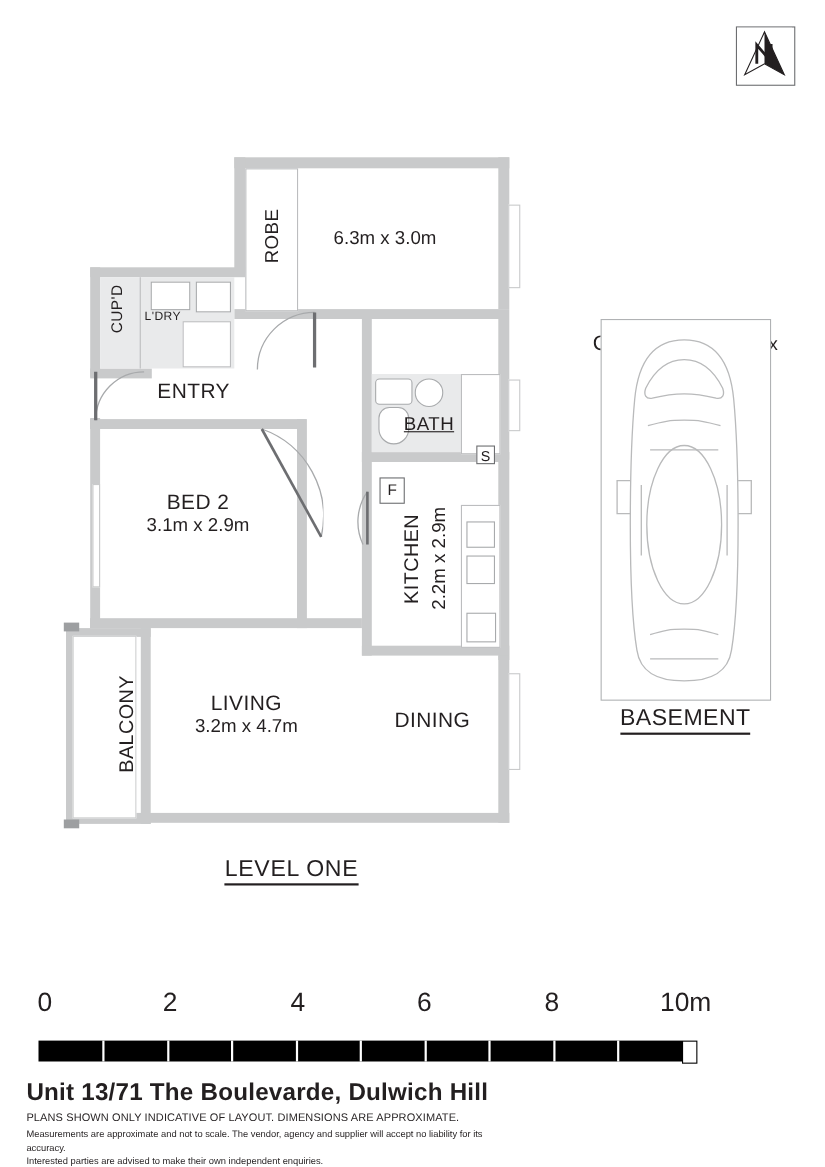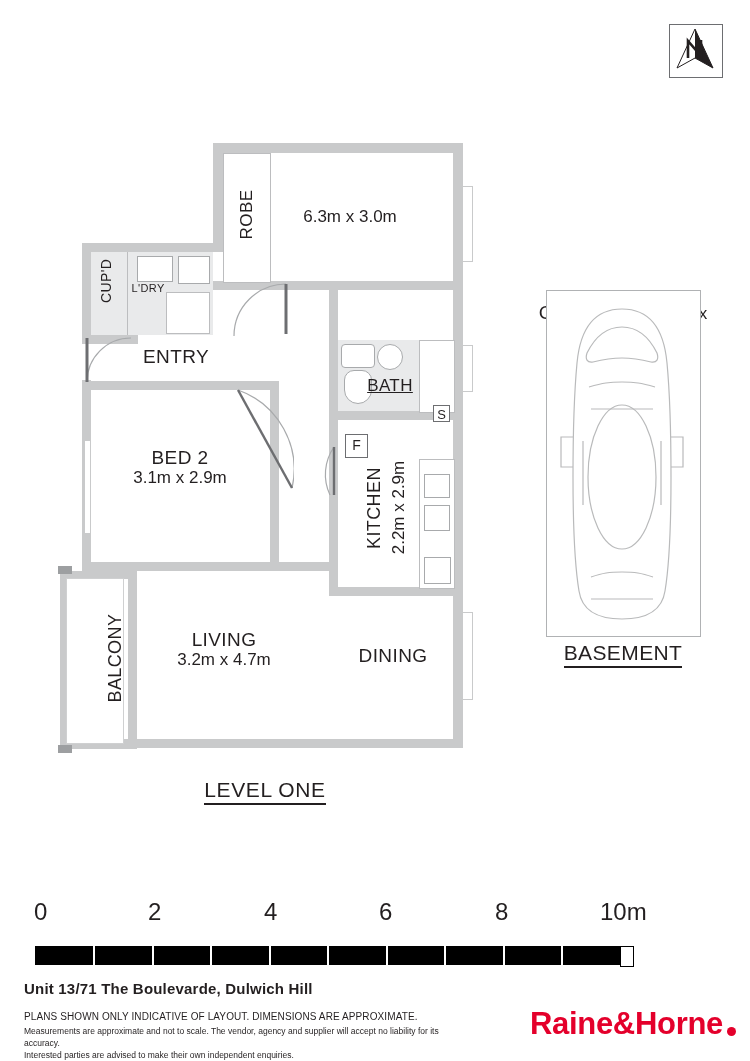--- a/index.html
+++ b/index.html
@@ -38,21 +38,21 @@
   .levelone span{border-bottom:2px solid #231f20;padding-bottom:2px;}
 
   
   .scalenums{position:absolute;left:22px;top:898px;width:620px;height:28px;}
   .scalenums div{position:absolute;font-size:24px;}
   .scalebar{position:absolute;left:35px;top:946px;width:585px;height:19px;background:#000;}
   .scalebar .tickwhite{position:absolute;top:0;width:2px;height:19px;background:#fff;}
   .scaleend{position:absolute;left:620px;top:946px;width:12px;height:19px;border:1px solid #000;background:#fff;}
 
   
-  .addr{position:absolute;left:24px;top:980px;font-size:15px;font-weight:bold;letter-spacing:.2px;}
+  .addr{position:absolute;left:24px;top:980px;font-size:22px;font-weight:bold;letter-spacing:.2px;}
   .disc{position:absolute;left:24px;top:1010px;width:440px;font-size:8.5px;line-height:1.45;color:#231f20;}
   .disc .c{font-size:10px;letter-spacing:.1px;}
   .rh{position:absolute;right:14px;top:1006px;display:flex;align-items:center;}
   .rh .logo{font-size:31px;font-weight:bold;color:#e4002b;letter-spacing:-.3px;font-family:"Liberation Sans",sans-serif;}
   .rh .dot{width:9px;height:9px;border-radius:50%;background:#e4002b;margin-left:4px;margin-top:14px;}
 
   .sq{position:absolute;border:1px solid #6d6e71;background:#fff;font-size:13px;text-align:center;line-height:17px;}
 </style>
 </head>
 <body>
@@ -233,18 +233,14 @@
     <div class="tickwhite" style="left:526px;"></div>
   </div>
   <div class="scaleend"></div>
 
   <div class="addr">Unit 13/71 The Boulevarde, Dulwich Hill</div>
   <div class="disc">
     <div class="c">PLANS SHOWN ONLY INDICATIVE OF LAYOUT. DIMENSIONS ARE APPROXIMATE.</div>
     <div>Measurements are approximate and not to scale. The vendor, agency and supplier will accept no liability for its accuracy.</div>
     <div>Interested parties are advised to make their own independent enquiries.</div>
   </div>
-  <div class="rh">
-    <div class="logo">Raine&amp;Horne</div>
-    <div class="dot"></div>
-  </div>
 
 </div>
 
 </body></html>

